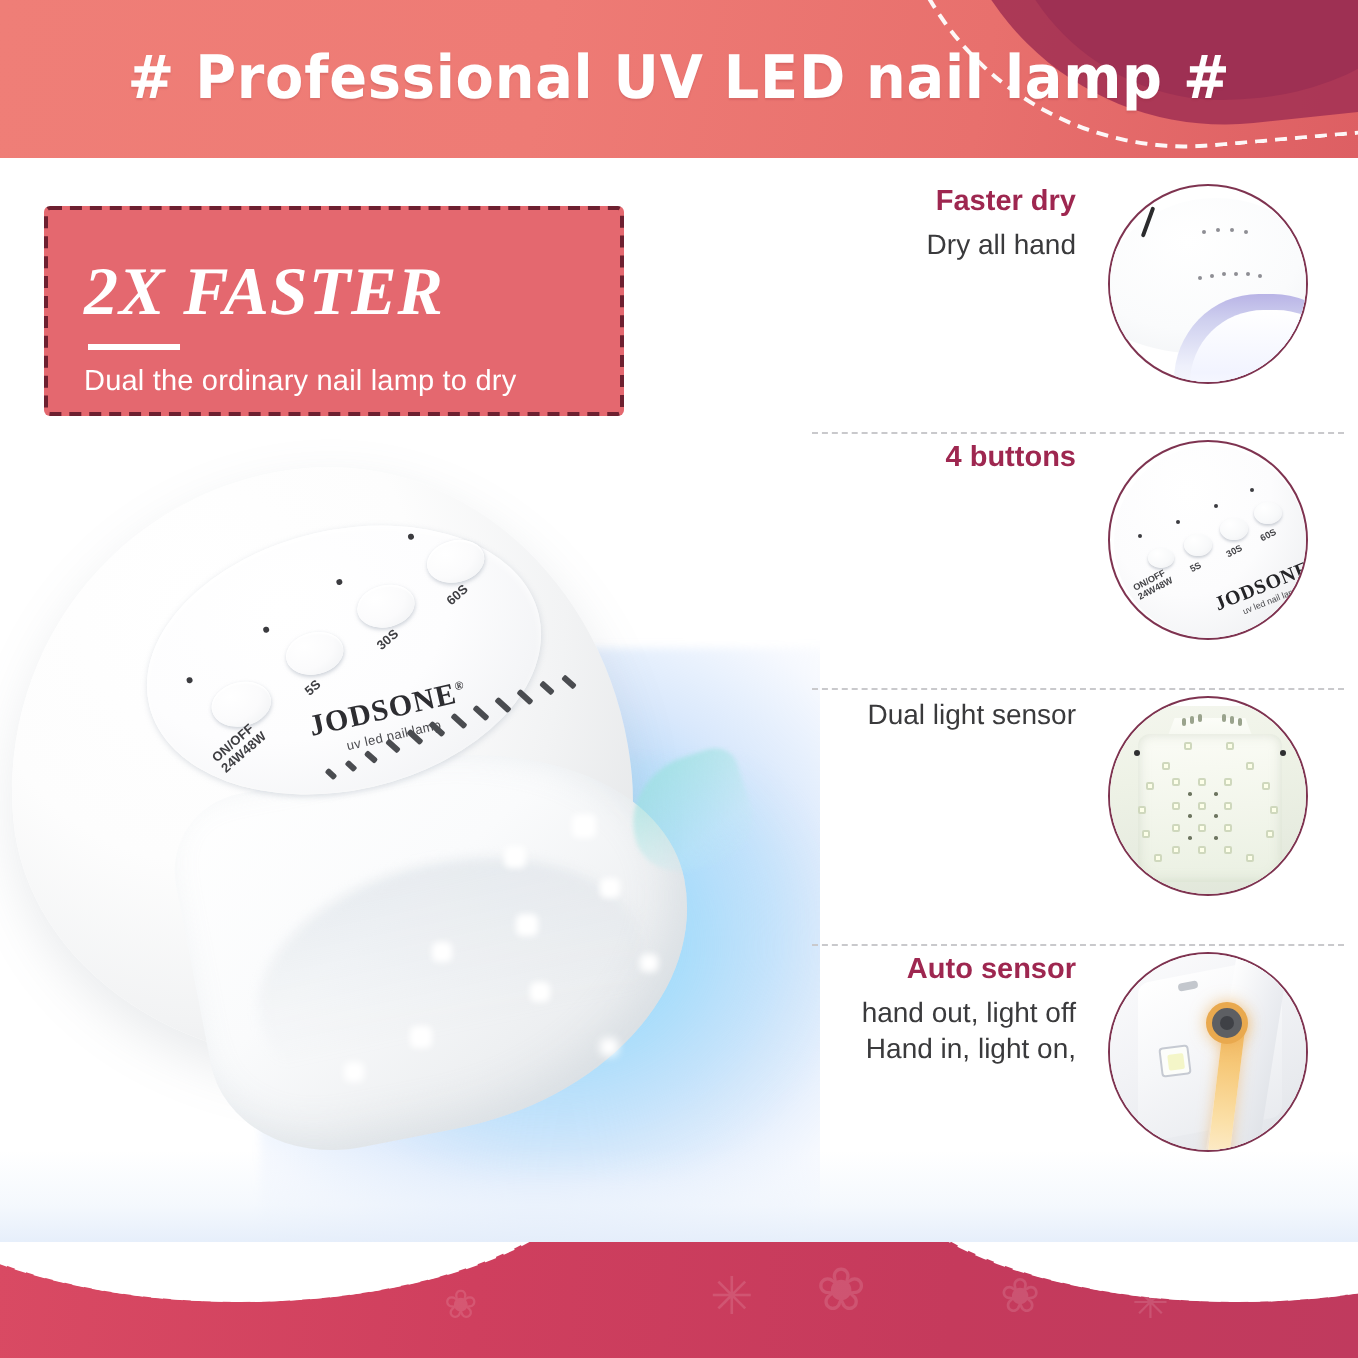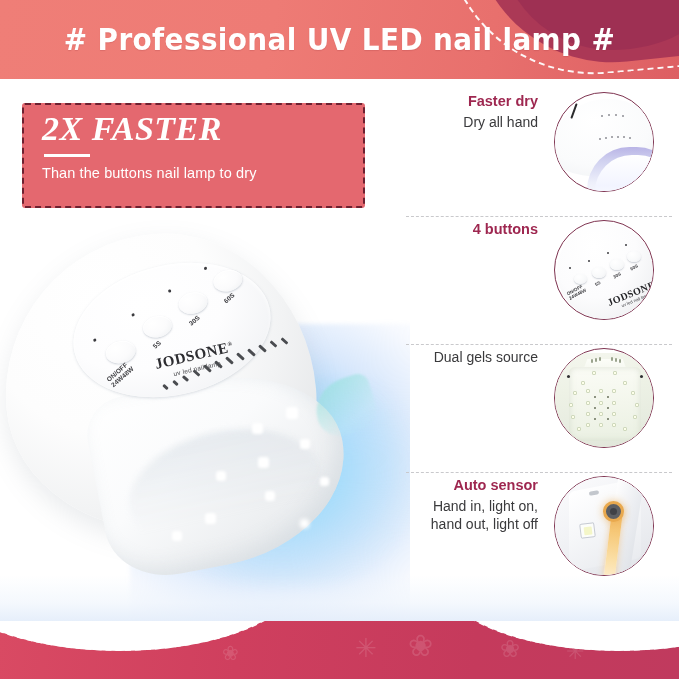--- a/index.html
+++ b/index.html
@@ -64,25 +64,25 @@
     transform:scaleX(.93);
     text-shadow:0 1px 1px rgba(140,40,50,.18);
     white-space:nowrap;
     z-index:3;
   }
 
   
   .faster-box {
     position:absolute;
     left:22px; top:103px;
-    width:343px; height:105px;
+    width:290px; height:105px;
     background:#e4686f;
     border:2px dashed #6d2030;
     border-radius:3px;
-    padding:6px 18px 0 18px;
+    padding:24px 18px 0 18px;
     z-index:4;
   }
   .faster-title {
     font-family:"Liberation Serif", serif;
     font-style:italic;
     font-weight:bold;
     font-size:34px;
     color:#ffffff;
     line-height:1.05;
     letter-spacing:.5px;
@@ -506,21 +506,21 @@
   <div class="header-band">
     <div class="header-blob"></div>
     <div class="header-blob2"></div>
     <div class="header-dash"></div>
   </div>
   <div class="header-title"># Professional UV LED nail lamp #</div>
 
   <div class="faster-box">
     <div class="faster-title">2X FASTER</div>
     <div class="faster-rule"></div>
-    <div class="faster-sub">Than the buttons nail lamp to dry</div>
+    <div class="faster-sub">Dual the ordinary nail lamp to dry</div>
   </div>
 
   <div class="product-stage">
     <div class="glow"></div>
     <div class="glow2"></div>
 
     <div class="lamp-body"></div>
     <div class="lamp-mouth"></div>
     <div class="lamp-rim-shadow"></div>
     <div class="teal-edge"></div>
@@ -635,21 +635,21 @@
         <div class="c2-brand">
           <div class="c2-brand-name">JODSONE<span style="font-size:4px;vertical-align:super;">®</span></div>
           <div class="c2-brand-sub">uv led nail lamp</div>
         </div>
       </div>
       <div class="divider" style="top:124px;"></div>
     </div>
 
     <div class="callout">
       <div class="callout-text">
-        <div class="callout-line">Dual gels source</div>
+        <div class="callout-line">Dual light sensor</div>
       </div>
       <div class="callout-circle">
         <div class="c3-tray"></div>
         <div class="c3-roof"></div>
         <div class="c3-panel"></div>
         <div class="c3-vent" style="left:36px;top:10px;"></div>
         <div class="c3-vent" style="left:40px;top:9px;"></div>
         <div class="c3-vent" style="left:44px;top:8px;"></div>
         <div class="c3-vent" style="left:56px;top:8px;"></div>
         <div class="c3-vent" style="left:60px;top:9px;"></div>
@@ -686,22 +686,22 @@
         <div class="led-sm" style="left:52px;top:69px;"></div>
         <div class="led-sm" style="left:12px;top:26px;width:3px;height:3px;background:#2f2f31;"></div>
         <div class="led-sm" style="left:85px;top:26px;width:3px;height:3px;background:#2f2f31;"></div>
       </div>
       <div class="divider" style="top:124px;"></div>
     </div>
 
     <div class="callout">
       <div class="callout-text">
         <div class="callout-title">Auto sensor</div>
+        <div class="callout-line">hand out, light off</div>
         <div class="callout-line">Hand in, light on,</div>
-        <div class="callout-line">hand out, light off</div>
       </div>
       <div class="callout-circle">
         <div class="c4-bg"></div>
         <div class="c4-panel"></div>
         <div class="c4-edge"></div>
         <div class="c4-hole"></div>
         <div class="c4-beam"></div>
         <div class="c4-ring">
             <div class="c4-ring-in"></div>
           </div>

